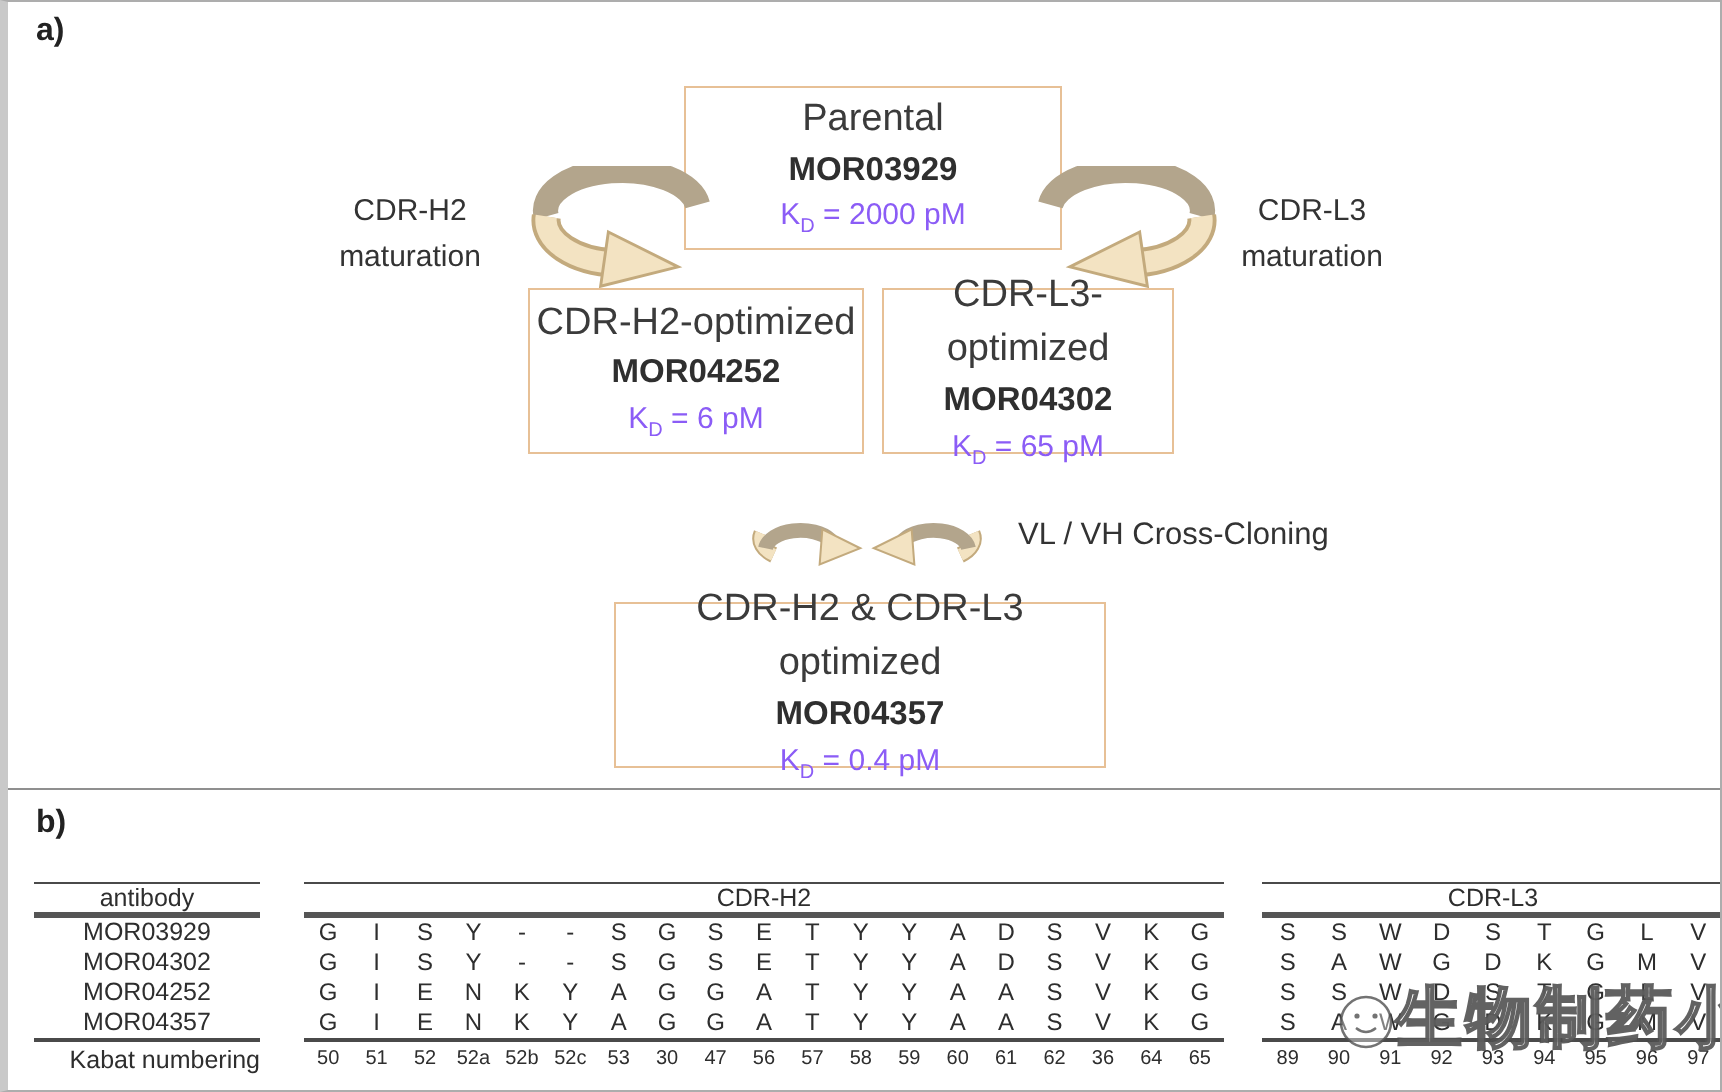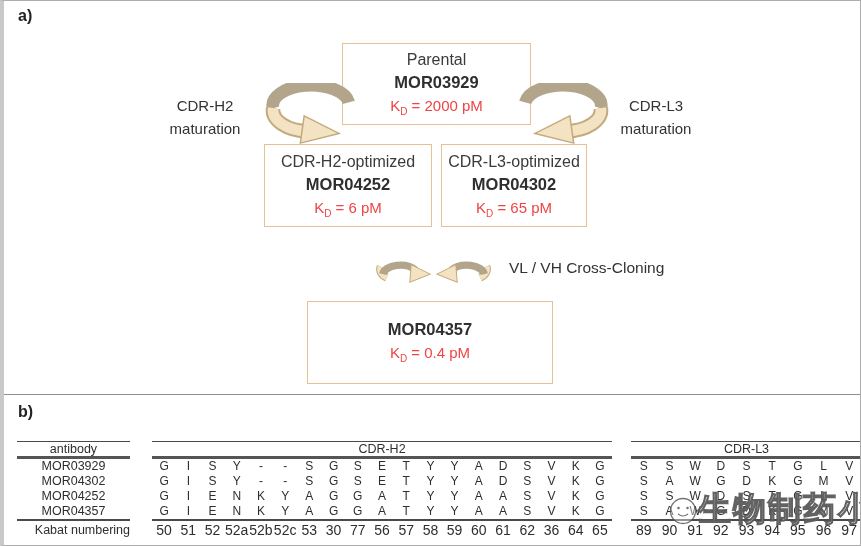--- a/index.html
+++ b/index.html
@@ -9,41 +9,41 @@
     border:1px solid #adadad; border-left:4px solid #c9c9c9;
     font-family:"Liberation Sans","DejaVu Sans",sans-serif; color:#333;
   }
   .panel-label{position:absolute; font-size:16px; font-weight:600; color:#222;}
   
   .fbox{
     position:absolute; box-sizing:border-box; background:#fff;
     border:1.6px solid #e7c096; display:flex; flex-direction:column;
     align-items:center; justify-content:center; text-align:center;
   }
-  .fbox .t1{font-size:16px; color:#3b3b3b; line-height:1.45;}
+  .fbox .t1{font-size:19px; color:#3b3b3b; line-height:1.45;}
   .fbox .t2{font-size:16.5px; font-weight:bold; color:#2f2f2f; line-height:1.45;}
-  .fbox .t3{font-size:15px; color:#ef4444; line-height:1.45;}
+  .fbox .t3{font-size:15px; color:#8b5cf6; line-height:1.45;}
   .fbox sub{font-size:10px;}
   .sidelabel{position:absolute; font-size:15px; color:#333; text-align:center; line-height:1.5;}
   .crosslabel{position:absolute; font-size:15.5px; color:#333;}
   .arrow-svg{position:absolute;}
   
   #divider{position:absolute; left:0; right:0; top:393px; height:1px; background:#8f8f8f;}
   
   .tgroup{position:absolute; top:440px; display:flex; flex-direction:column;}
   .rule{width:100%;}
   .rule.thin{height:1px; background:#4a4a4a;}
   .rule.thick{height:2.5px; background:#555;}
   .rule.mid{height:2px; background:#4a4a4a;}
   .thead{height:14px; line-height:14px; text-align:center; font-size:12.5px; color:#2e2e2e;}
   .name-row{height:15px; line-height:15px; text-align:center; font-size:12.5px; color:#2e2e2e;}
   .seq-row{display:grid; height:15px;}
   .seq-cell{text-align:center; font-size:12px; line-height:15px; color:#2e2e2e;}
   .kabat-row{display:grid; height:18px;}
-  .kabat-cell{text-align:center; font-size:14px; line-height:18px; color:#2e2e2e;}
+  .kabat-cell{text-align:center; font-size:10px; line-height:18px; color:#2e2e2e;}
   .kabat-label{height:18px; line-height:18px; text-align:right; font-size:12.5px; color:#2e2e2e;}
   
   #watermark{
     position:absolute; left:664px; top:486px; display:flex; align-items:center; z-index:5;
   }
   #watermark .wm-text{
     font-size:33px; font-weight:bold; letter-spacing:2px;
     color:rgba(255,255,255,0.45);
     -webkit-text-stroke:1.1px rgba(70,70,70,0.85);
     text-shadow:0 0 1px rgba(255,255,255,0.6);
@@ -112,20 +112,21 @@
       <path d="M 7,27 A 24,15 0 0 0 16,43" fill="none" stroke="#c3aa7d" stroke-width="12"></path>
       <path d="M 7,27 A 24,15 0 0 0 16,43" fill="none" stroke="#f3e3c2" stroke-width="9"></path>
       <path d="M 10,38 A 26,15 0 0 1 58,32" fill="none" stroke="#b3a58c" stroke-width="11"></path>
       <polygon points="52,24 80,38 50,50" fill="#f3e3c2" stroke="#c3aa7d" stroke-width="1.5"></polygon>
     </g>
   </svg>
 
   <div class="crosslabel" style="left:505px; top:258px;">VL / VH Cross-Cloning</div>
 
   <div class="fbox" style="left:303px; top:300px; width:246px; height:83px;">
+    <div class="t1">CDR-H2 &amp; CDR-L3 optimized</div>
     <div class="t2">MOR04357</div>
     <div class="t3"><span>K</span><sub>D</sub><span> = 0.4 pM</span></div>
   </div>
 
   <div id="divider"></div>
 
   <div class="panel-label" style="left:14px; top:402px;">b)</div>
 
   <div class="tgroup" style="left:13px; width:113px;">
     <div class="rule thin"></div>
@@ -234,21 +235,21 @@
     <div class="rule mid"></div>
     <div class="kabat-row" style="grid-template-columns: repeat(19, 1fr);">
         <span class="kabat-cell">50</span>
         <span class="kabat-cell">51</span>
         <span class="kabat-cell">52</span>
         <span class="kabat-cell">52a</span>
         <span class="kabat-cell">52b</span>
         <span class="kabat-cell">52c</span>
         <span class="kabat-cell">53</span>
         <span class="kabat-cell">30</span>
-        <span class="kabat-cell">77</span>
+        <span class="kabat-cell">47</span>
         <span class="kabat-cell">56</span>
         <span class="kabat-cell">57</span>
         <span class="kabat-cell">58</span>
         <span class="kabat-cell">59</span>
         <span class="kabat-cell">60</span>
         <span class="kabat-cell">61</span>
         <span class="kabat-cell">62</span>
         <span class="kabat-cell">36</span>
         <span class="kabat-cell">64</span>
         <span class="kabat-cell">65</span>

